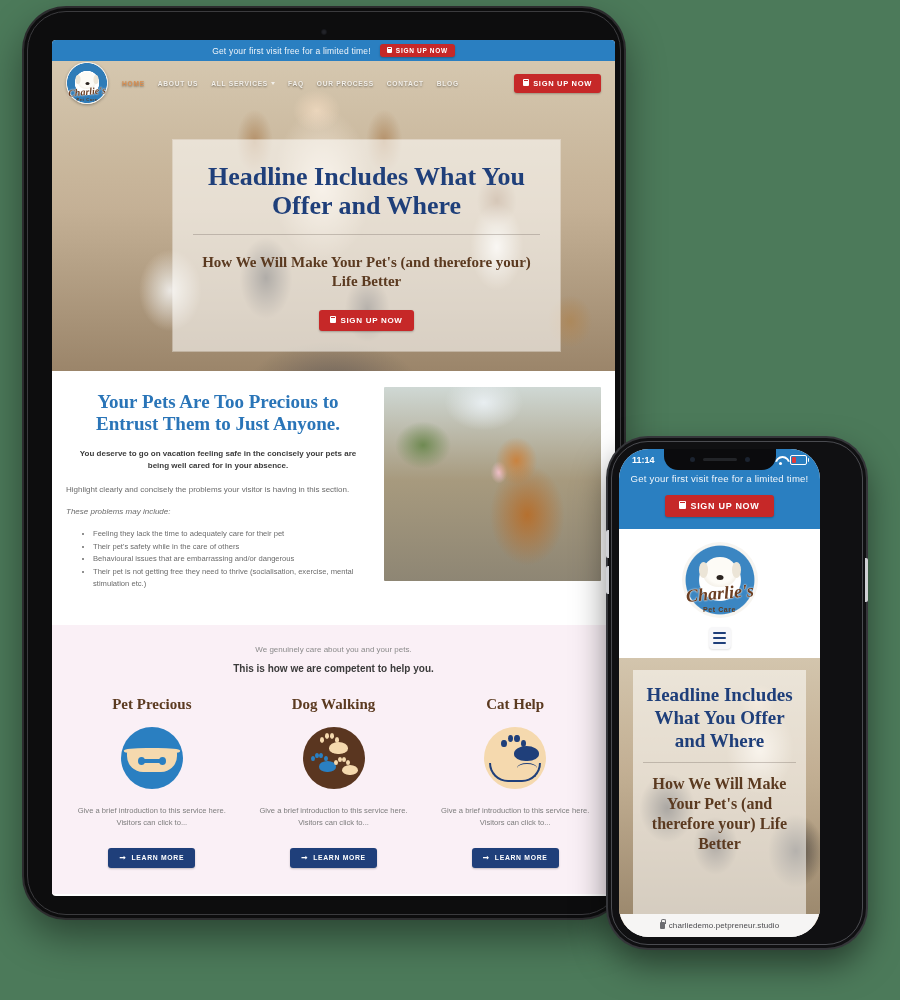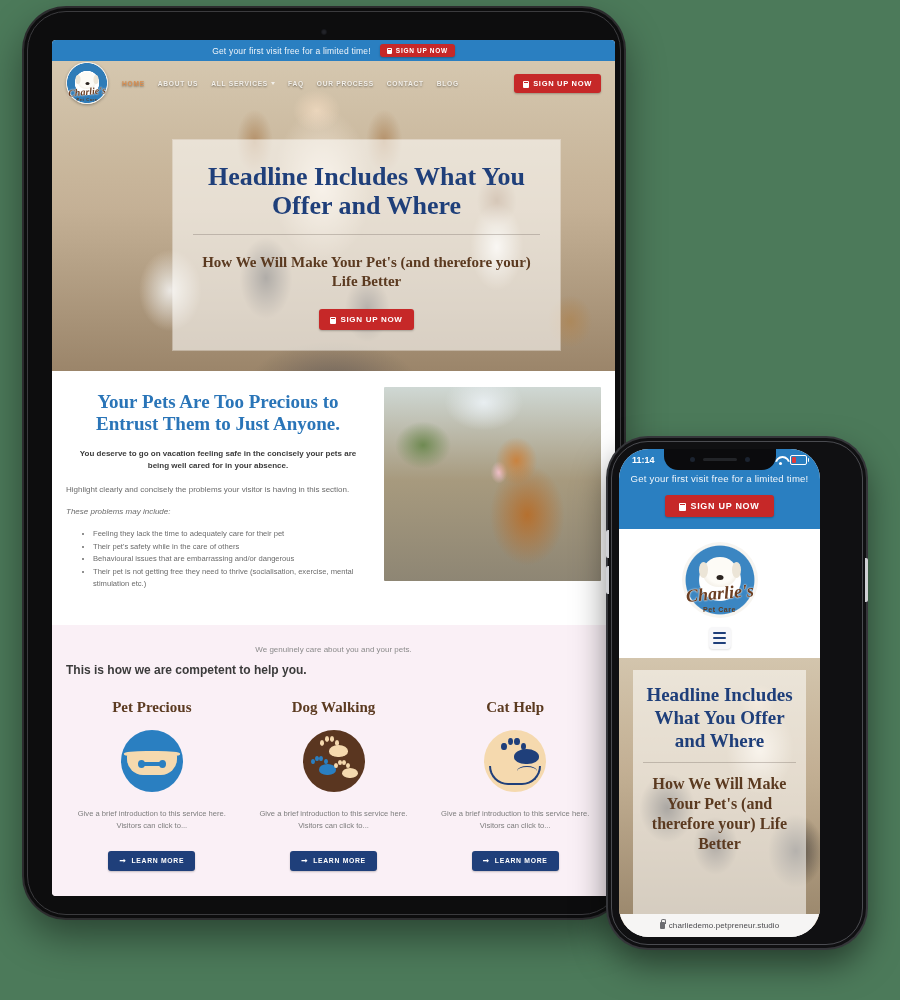--- a/index.html
+++ b/index.html
@@ -29,21 +29,21 @@
   }
 
   
   .promo{
     height:21px;background:#2a7fc1;display:flex;align-items:center;
     justify-content:center;gap:9px;
   }
   .promo-text{color:#eef4fa;font-size:8.5px;letter-spacing:.2px;}
   .btn-red{
     background:#c62828;color:#fff;border-radius:3px;
-    display:inline-flex;align-items:flex-end;gap:4px;
+    display:inline-flex;align-items:flex-start;gap:4px;
     font-weight:bold;letter-spacing:.7px;border:0;cursor:pointer;
     box-shadow:0 1px 2px rgba(0,0,0,.25);
   }
   .promo .btn-red{font-size:6.5px;padding:3px 7px;}
   .cal-ico{display:inline-block;width:6px;height:7px;background:#fff;
     border-radius:1px;position:relative;}
   .cal-ico:before{content:"";position:absolute;left:1px;right:1px;top:1.4px;
     height:1px;background:#c62828;}
   .promo .cal-ico{width:5px;height:6px;}
 
@@ -151,21 +151,21 @@
       linear-gradient(180deg,#cfd8d4 0%, #a79a7e 48%, #8e8674 100%);
   }
 
   
   .help{background:#faf0f6;padding:20px 14px 26px;}
   .help-h2{
     font-family:"Liberation Serif", serif;font-weight:bold;color:#2a79bd;
     font-size:20px;text-align:center;margin:0 0 10px;
   }
   .help-sub{font-size:8px;color:#8b8b8b;text-align:center;margin:0 0 9px;}
-  .help-sub2{font-size:12px;color:#3b3b3b;font-weight:bold;text-align:left;margin:0 0 22px;}
+  .help-sub2{font-size:10px;color:#3b3b3b;font-weight:bold;text-align:center;margin:0 0 22px;}
   .cards{display:flex;gap:10px;}
   .card{flex:1 1 0;text-align:center;}
   .card-title{
     font-family:"Liberation Serif", serif;font-weight:bold;color:#5b3a20;
     font-size:15px;margin:0 0 14px;
   }
   .card-icon{width:62px;height:62px;margin:0 auto 16px;position:relative;border-radius:50%;}
   
   .ico-bowl{background:#2a7fc1;}
   .ico-bowl .bowl{

